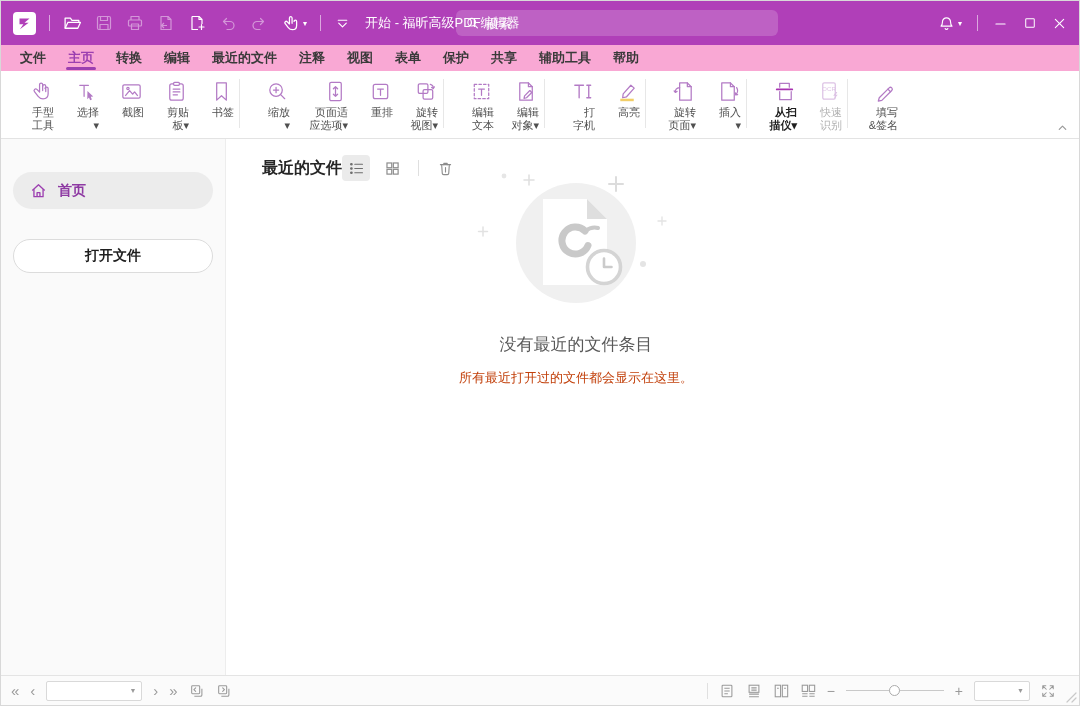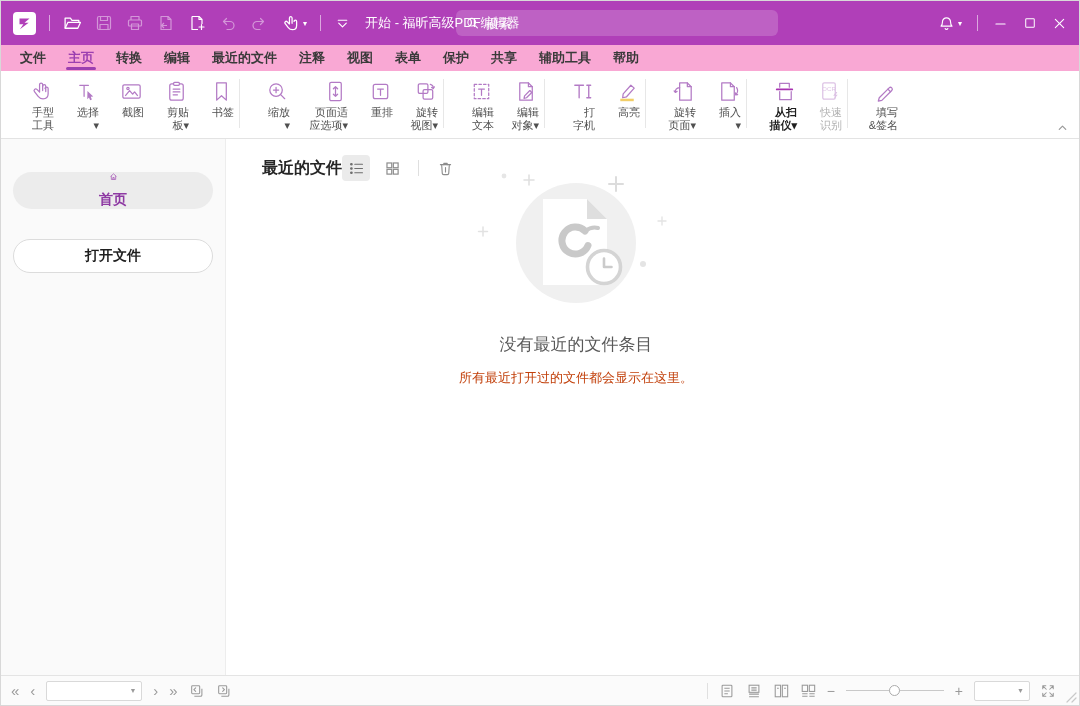--- a/index.html
+++ b/index.html
@@ -34,21 +34,21 @@
   .ritem.wide { width:58px; }
   .ricon { height:29px; display:flex; align-items:center; justify-content:center; color:#B37AC5; }
   .rlbl { font-size:11px; line-height:13px; color:#4F4F4F; text-align:center; white-space:nowrap; }
   .ritem.disabled { opacity:.45; }
   .ritem.emph .rlbl { font-weight:700; color:#1f1f1f;margin-left:32px; }
   .ribbon-collapse { position:absolute; right:10px; bottom:4px; color:#9a9a9a; }
 
   
   .bodyrow { flex:1 1 auto; display:flex; min-height:0; }
   .sidebar { width:225px; background:#FAFAFA; border-right:1px solid #EDEDED; padding-top:33px; flex:0 0 auto; }
-  .side-home { margin:0 12px; height:37px; border-radius:19px; background:#ECECEC; display:flex; align-items:center; gap:10px; padding:0 16px; color:#8E3AA3; font-weight:700; font-size:14px; cursor:default;flex-direction:column; }
+  .side-home { margin:0 12px; height:37px; border-radius:19px; background:#ECECEC; display:flex; align-items:center; gap:10px; padding:0 16px; color:#8E3AA3; font-weight:700; font-size:14px; cursor:default; }
   .side-open { margin:30px 12px 0; height:34px; border-radius:17px; background:#fff; border:1px solid #DCDCDC; display:flex; align-items:center; justify-content:center; font-weight:700; font-size:14px; color:#1f1f1f; cursor:default; }
 
   .main { flex:1 1 auto; padding:0 24px 0 36px; display:flex; flex-direction:row; }
   .main-header { height:52px; display:flex; align-items:center; justify-content:space-between; padding-top:6px; }
   .main-title { font-size:16px; font-weight:700; color:#262626; }
   .view-tools { display:flex; align-items:center; gap:8px; color:#8C8C8C; }
   .vbtn { width:28px; height:26px; border-radius:4px; display:flex; align-items:center; justify-content:center; }
   .vbtn.selected { background:#EBEBEB; color:#6e6e6e; }
   .vsep { width:1px; height:16px; background:#DFDFDF; margin:0 4px; }
   .main-divider { border-bottom:1px solid #ECECEC; }

